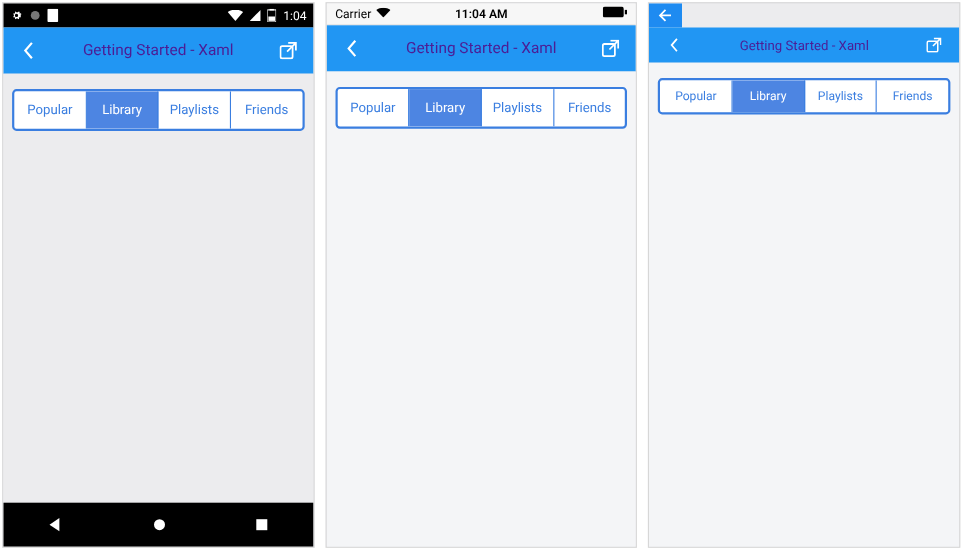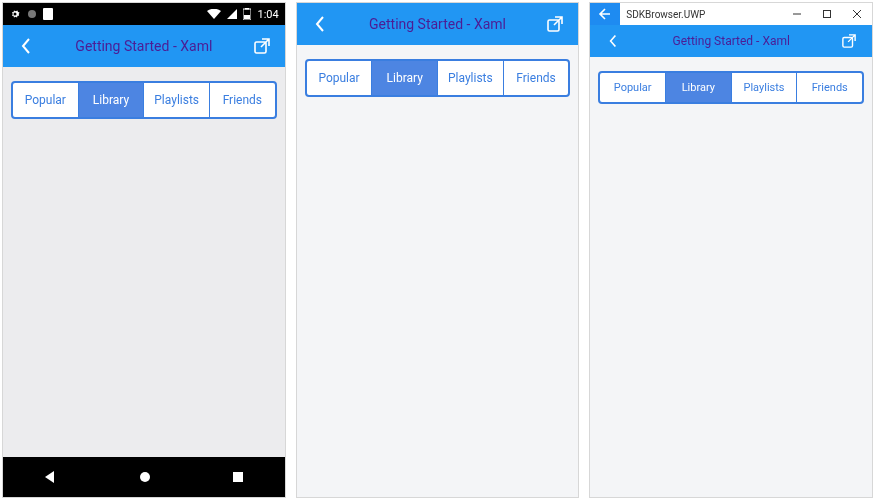--- a/index.html
+++ b/index.html
@@ -202,20 +202,39 @@
     <span>
       <svg width="12" height="12" viewBox="0 0 12 12" fill="#fff">
           <rect x="1" y="1" width="10" height="10"></rect>
         </svg>
     </span>
   </div>
 </div>
 
 <div class="device">
 
+  <div class="ios-status">
+    <div class="carrier">
+      <span>Carrier</span>
+      <span>
+        <svg width="13" height="9" viewBox="0 0 13 9" fill="#000">
+            <path d="M6.5 9L0 2C3.6-0.7 9.4-0.7 13 2z"></path>
+          </svg>
+      </span>
+    </div>
+    <div class="clock">11:04 AM</div>
+    <div class="batt-wrap">
+      <span>
+        <svg width="22" height="10" viewBox="0 0 22 10">
+            <rect x="0" y="0" width="19" height="10" rx="2" fill="#000"></rect>
+            <rect x="20" y="3" width="2" height="4" fill="#000"></rect>
+          </svg>
+      </span>
+    </div>
+  </div>
 
   <div class="appbar">
     <div class="back">
       <svg width="10" height="16" viewBox="0 0 10 16" fill="none" stroke="#fff" stroke-width="2">
           <path d="M8 1L2 8l6 7"></path>
         </svg>
     </div>
     <div class="title">Getting Started - Xaml</div>
     <div class="ext">
       <svg width="16" height="16" viewBox="0 0 16 16" fill="none" stroke="#fff" stroke-width="1.6">
@@ -236,42 +255,20 @@
 </div>
 
 <div class="device">
 
   <div class="uwp-titlezone">
     <div class="uwp-backbtn">
       <svg width="14" height="14" viewBox="0 0 14 14" fill="none" stroke="#fff" stroke-width="1.6">
           <path d="M7 2L2 7l5 5M2 7h10"></path>
         </svg>
     </div>
-    <div class="uwp-titlebar">
-      <span>SDKBrowser.UWP</span>
-      <div style="flex:1"></div>
-      <div class="uwp-winbtns">
-        <div class="uwp-winbtn">
-          <svg width="10" height="10" viewBox="0 0 10 10">
-              <line x1="1" y1="5" x2="9" y2="5" stroke="#333" stroke-width="1"></line>
-            </svg>
-        </div>
-        <div class="uwp-winbtn">
-          <svg width="10" height="10" viewBox="0 0 10 10">
-              <rect x="1.5" y="1.5" width="7" height="7" fill="none" stroke="#333" stroke-width="1"></rect>
-            </svg>
-        </div>
-        <div class="uwp-winbtn">
-          <svg width="10" height="10" viewBox="0 0 10 10" stroke="#333" stroke-width="1">
-              <line x1="1" y1="1" x2="9" y2="9"></line>
-              <line x1="9" y1="1" x2="1" y2="9"></line>
-            </svg>
-        </div>
-      </div>
-    </div>
   </div>
 
   <div class="appbar uwp">
     <div class="back">
       <svg width="8" height="14" viewBox="0 0 10 16" fill="none" stroke="#fff" stroke-width="2">
           <path d="M8 1L2 8l6 7"></path>
         </svg>
     </div>
     <div class="title">Getting Started - Xaml</div>
     <div class="ext">

